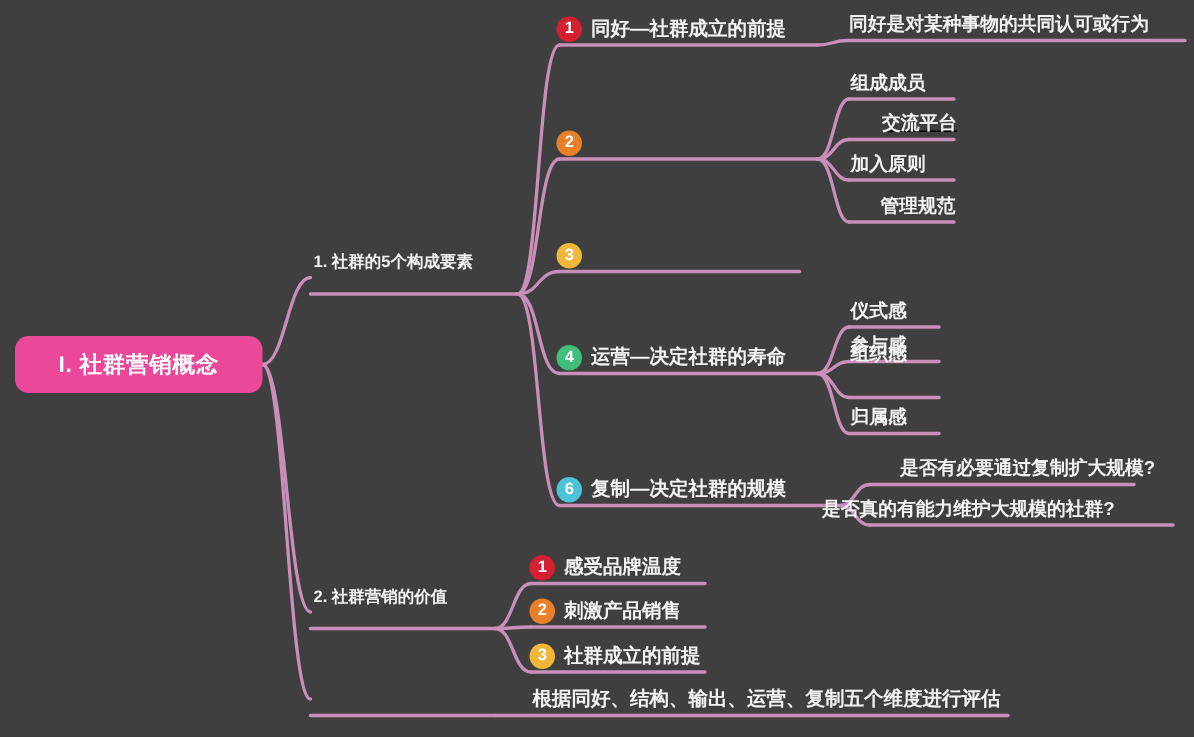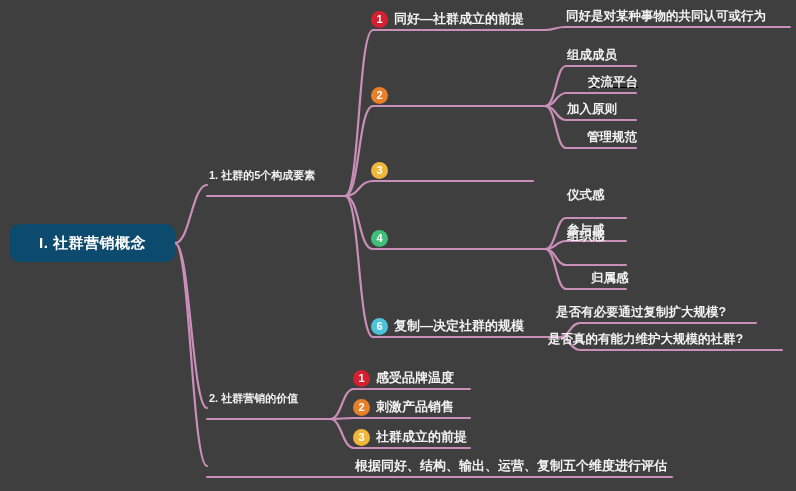--- a/index.html
+++ b/index.html
@@ -30,21 +30,21 @@
     stroke-linecap: round;
   }
 
   
   .root-node {
     position: absolute;
     left: 10px;
     top: 224px;
     width: 165px;
     height: 38px;
-    background: #0c4a6e;
+    background: #ec4899;
     border-radius: 9px;
     display: flex;
     align-items: center;
     justify-content: center;
     box-sizing: border-box;
   }
   .root-node .root-label {
     color: #ffffff;
     font-size: 15px;
     font-weight: bold;
@@ -177,20 +177,21 @@
   <div class="node level2" style="left:371px; top:84px;">
     <span class="badge" style="background:#e8802a;">2</span>
   </div>
 
   <div class="node level2" style="left:371px; top:159px;">
     <span class="badge" style="background:#f0b73a;">3</span>
   </div>
 
   <div class="node level2" style="left:371px; top:227px;">
     <span class="badge" style="background:#3fbf79;">4</span>
+    <span class="txt">运营—决定社群的寿命</span>
   </div>
 
   <div class="node level2" style="left:371px; top:315px;">
     <span class="badge" style="background:#4cc3d9;">6</span>
     <span class="txt">复制—决定社群的规模</span>
   </div>
 
   <div class="node level3" style="left:566px; top:5px;align-items:center;">
     <span class="txt">同好是对某种事物的共同认可或行为</span>
   </div>
@@ -201,34 +202,34 @@
   <div class="node level3" style="left:588px; top:71px;text-decoration:underline;">
     <span class="txt">交流平台</span>
   </div>
   <div class="node level3" style="left:567px; top:98px;">
     <span class="txt">加入原则</span>
   </div>
   <div class="node level3" style="left:567px; top:126px;margin-left:20px;">
     <span class="txt">管理规范</span>
   </div>
 
-  <div class="node level3" style="left:567px; top:184px;align-items:center;">
+  <div class="node level3" style="left:567px; top:196px;align-items:center;">
     <span class="txt">仪式感</span>
   </div>
   <div class="node level3" style="left:567px; top:219px;">
     <span class="txt">参与感</span>
   </div>
   <div class="node level3" style="left:567px; top:225px;font-family:Liberation Serif, serif;">
     <span class="txt">组织感</span>
   </div>
-  <div class="node level3" style="left:567px; top:267px;margin-left:24px;">
+  <div class="node level3" style="left:567px; top:267px;">
     <span class="txt">归属感</span>
   </div>
 
-  <div class="node level3" style="left:556px; top:301px;">
+  <div class="node level3" style="left:600px; top:301px;">
     <span class="txt">是否有必要通过复制扩大规模?</span>
   </div>
   <div class="node level3" style="left:548px; top:328px;">
     <span class="txt">是否真的有能力维护大规模的社群?</span>
   </div>
 
   <div class="node level2" style="left:353px; top:367px;">
     <span class="badge" style="background:#d42030;">1</span>
     <span class="txt">感受品牌温度</span>
   </div>

